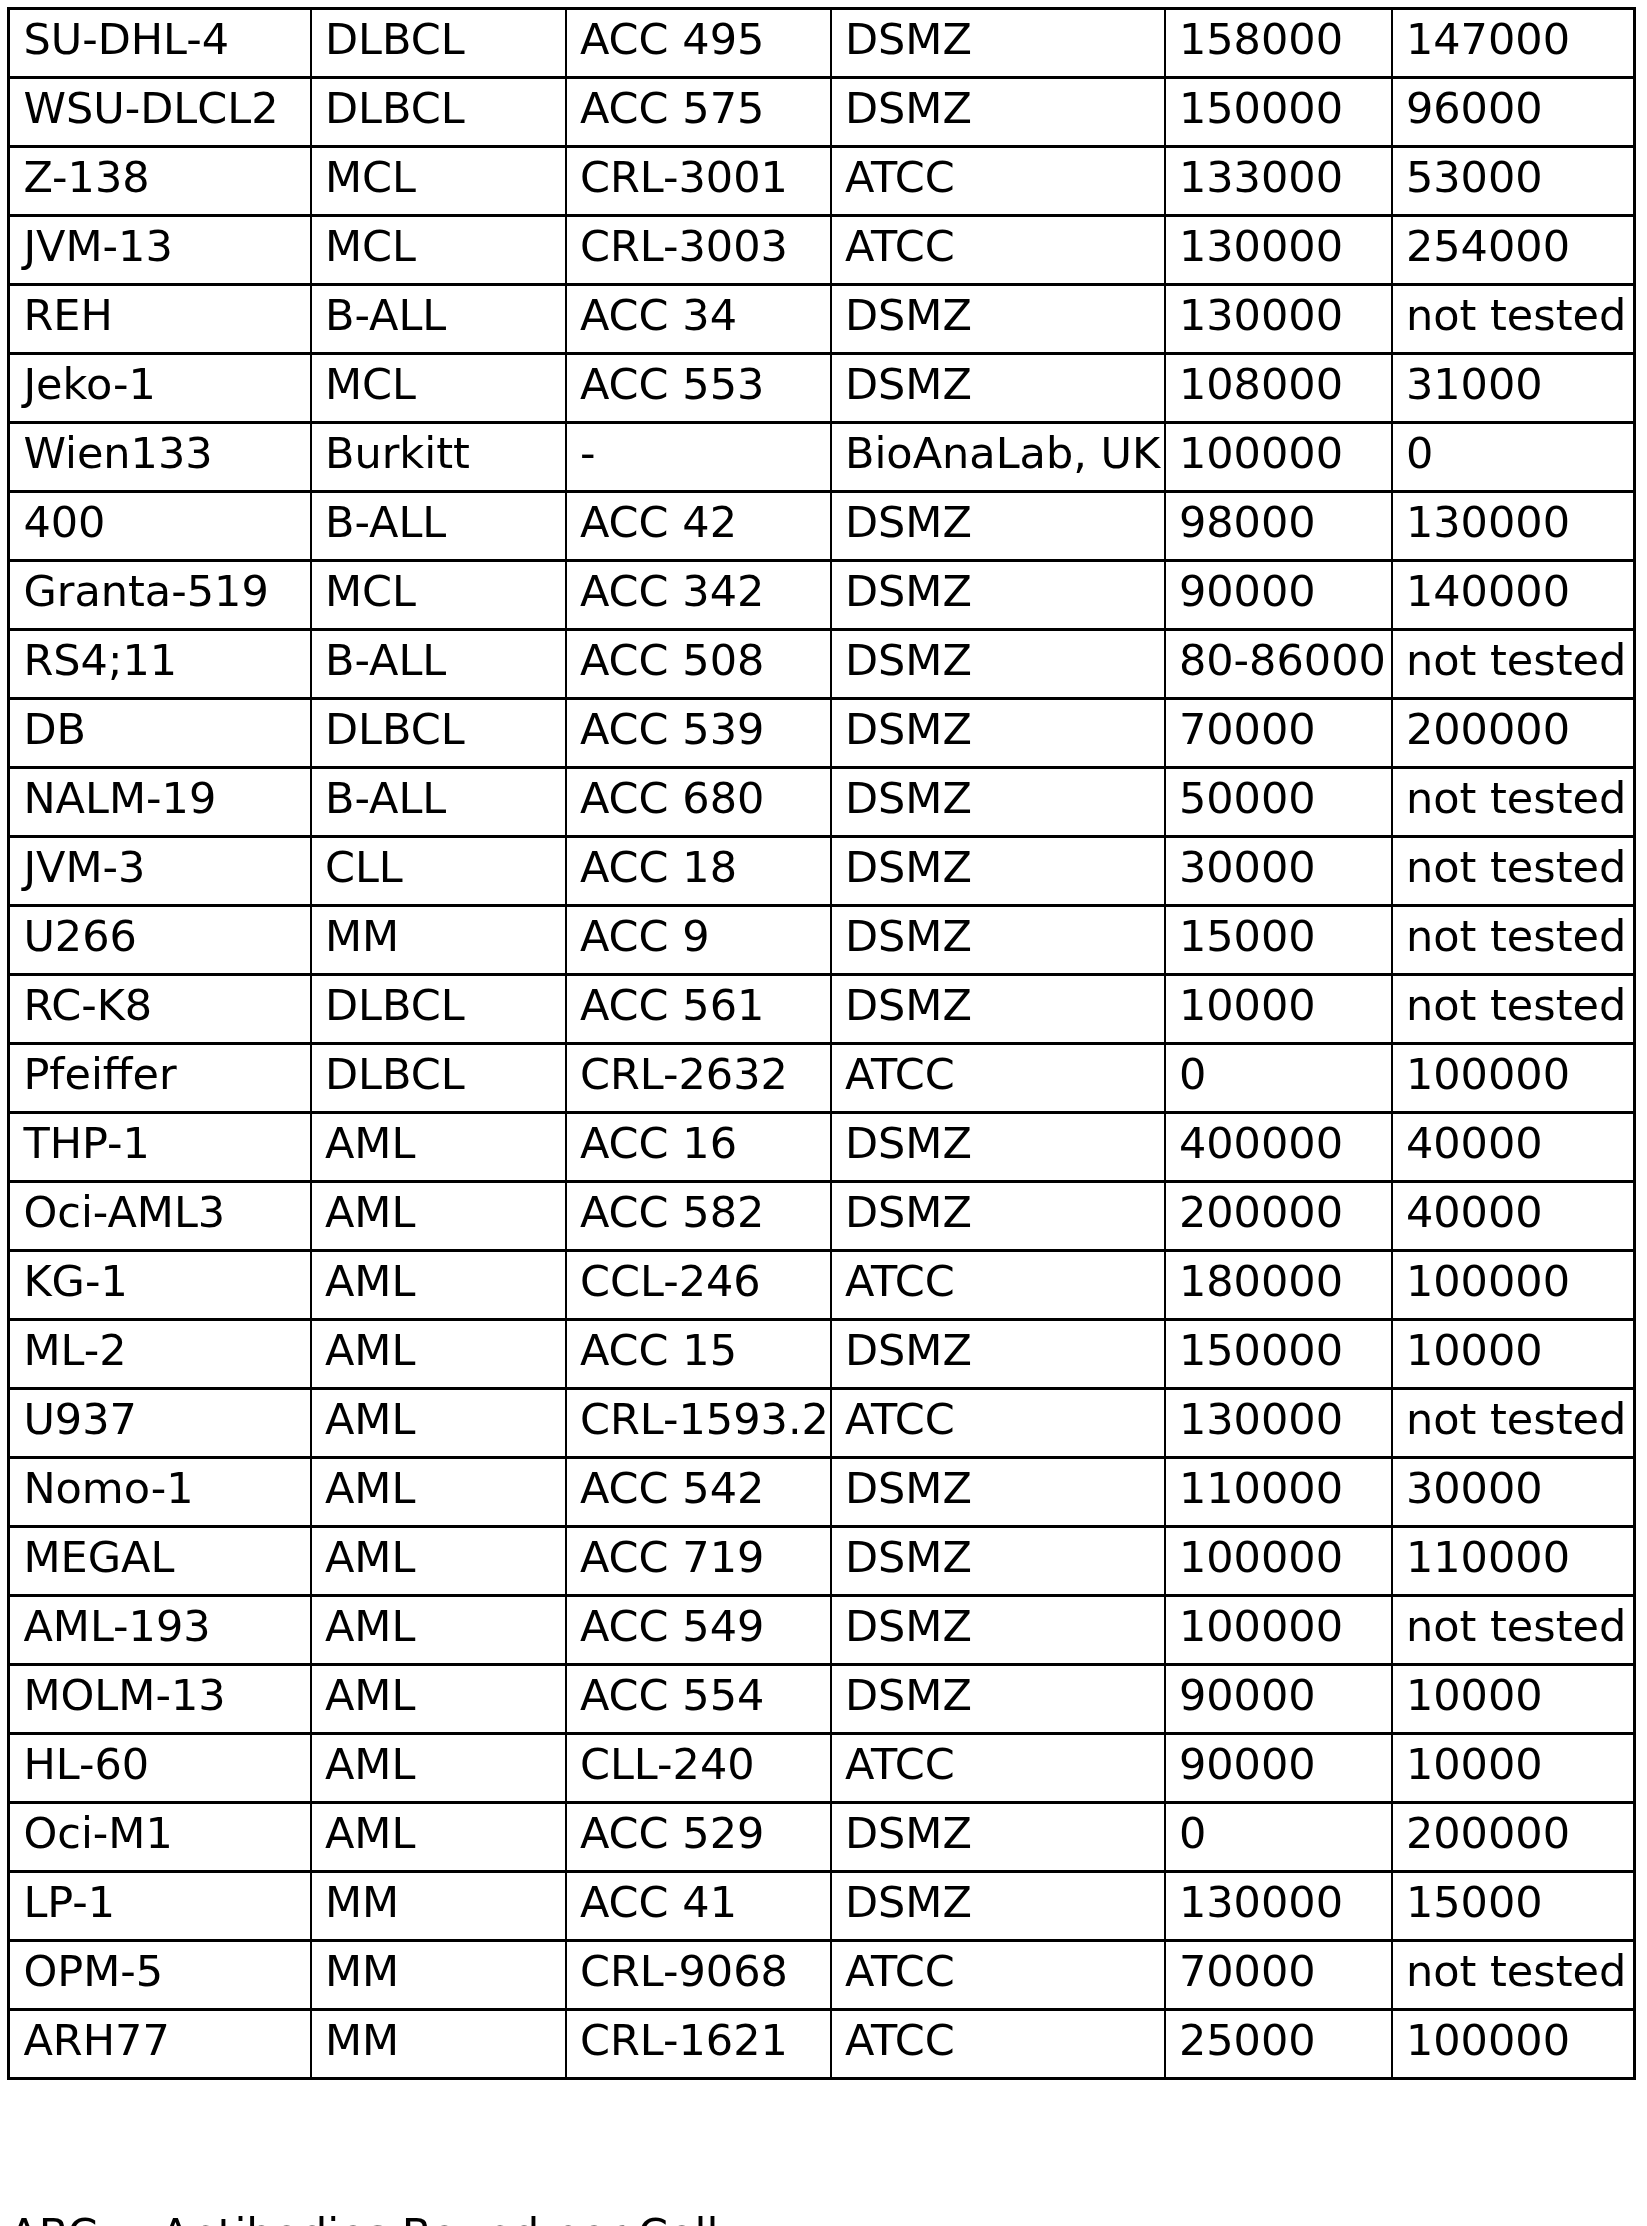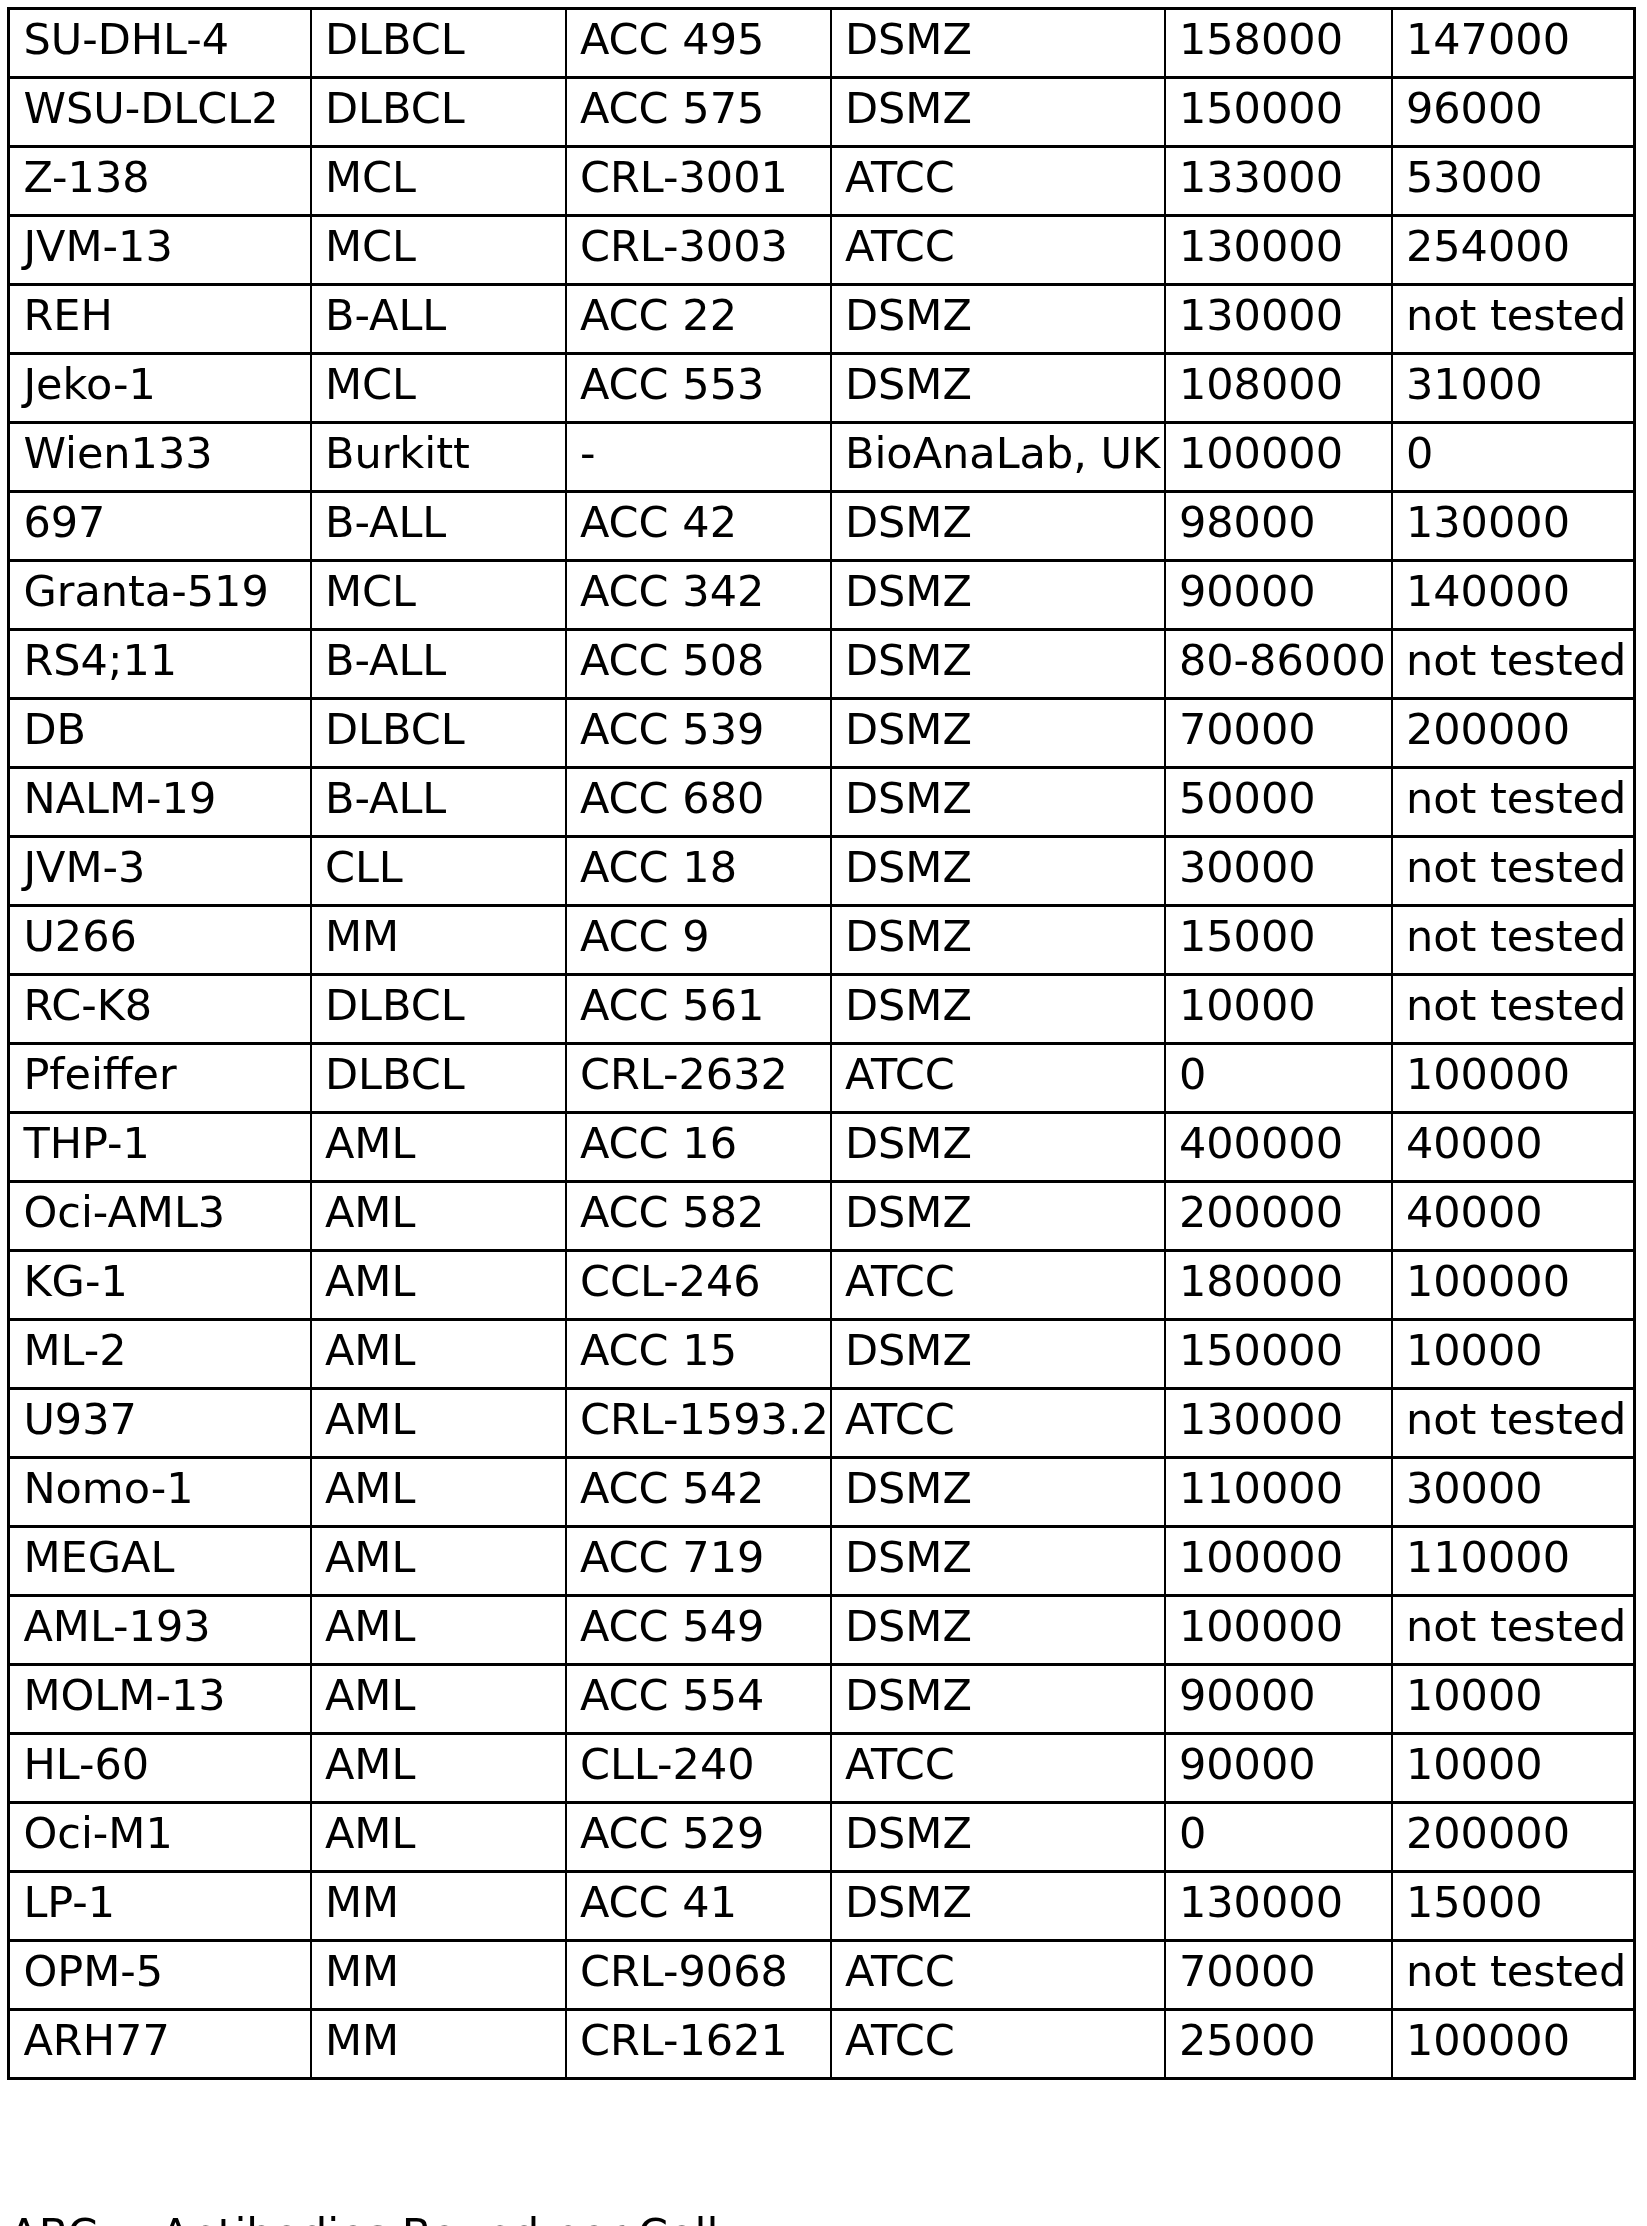--- a/index.html
+++ b/index.html
@@ -91,21 +91,21 @@
           <td>JVM-13</td>
           <td>MCL</td>
           <td>CRL-3003</td>
           <td>ATCC</td>
           <td>130000</td>
           <td>254000</td>
         </tr>
         <tr>
           <td>REH</td>
           <td>B-ALL</td>
-          <td>ACC 22</td>
+          <td>ACC 34</td>
           <td>DSMZ</td>
           <td>130000</td>
           <td>not tested</td>
         </tr>
         <tr>
           <td>Jeko-1</td>
           <td>MCL</td>
           <td>ACC 553</td>
           <td>DSMZ</td>
           <td>108000</td>
@@ -113,21 +113,21 @@
         </tr>
         <tr>
           <td>Wien133</td>
           <td>Burkitt</td>
           <td>-</td>
           <td>BioAnaLab, UK</td>
           <td>100000</td>
           <td>0</td>
         </tr>
         <tr>
-          <td>697</td>
+          <td>400</td>
           <td>B-ALL</td>
           <td>ACC 42</td>
           <td>DSMZ</td>
           <td>98000</td>
           <td>130000</td>
         </tr>
         <tr>
           <td>Granta-519</td>
           <td>MCL</td>
           <td>ACC 342</td>

